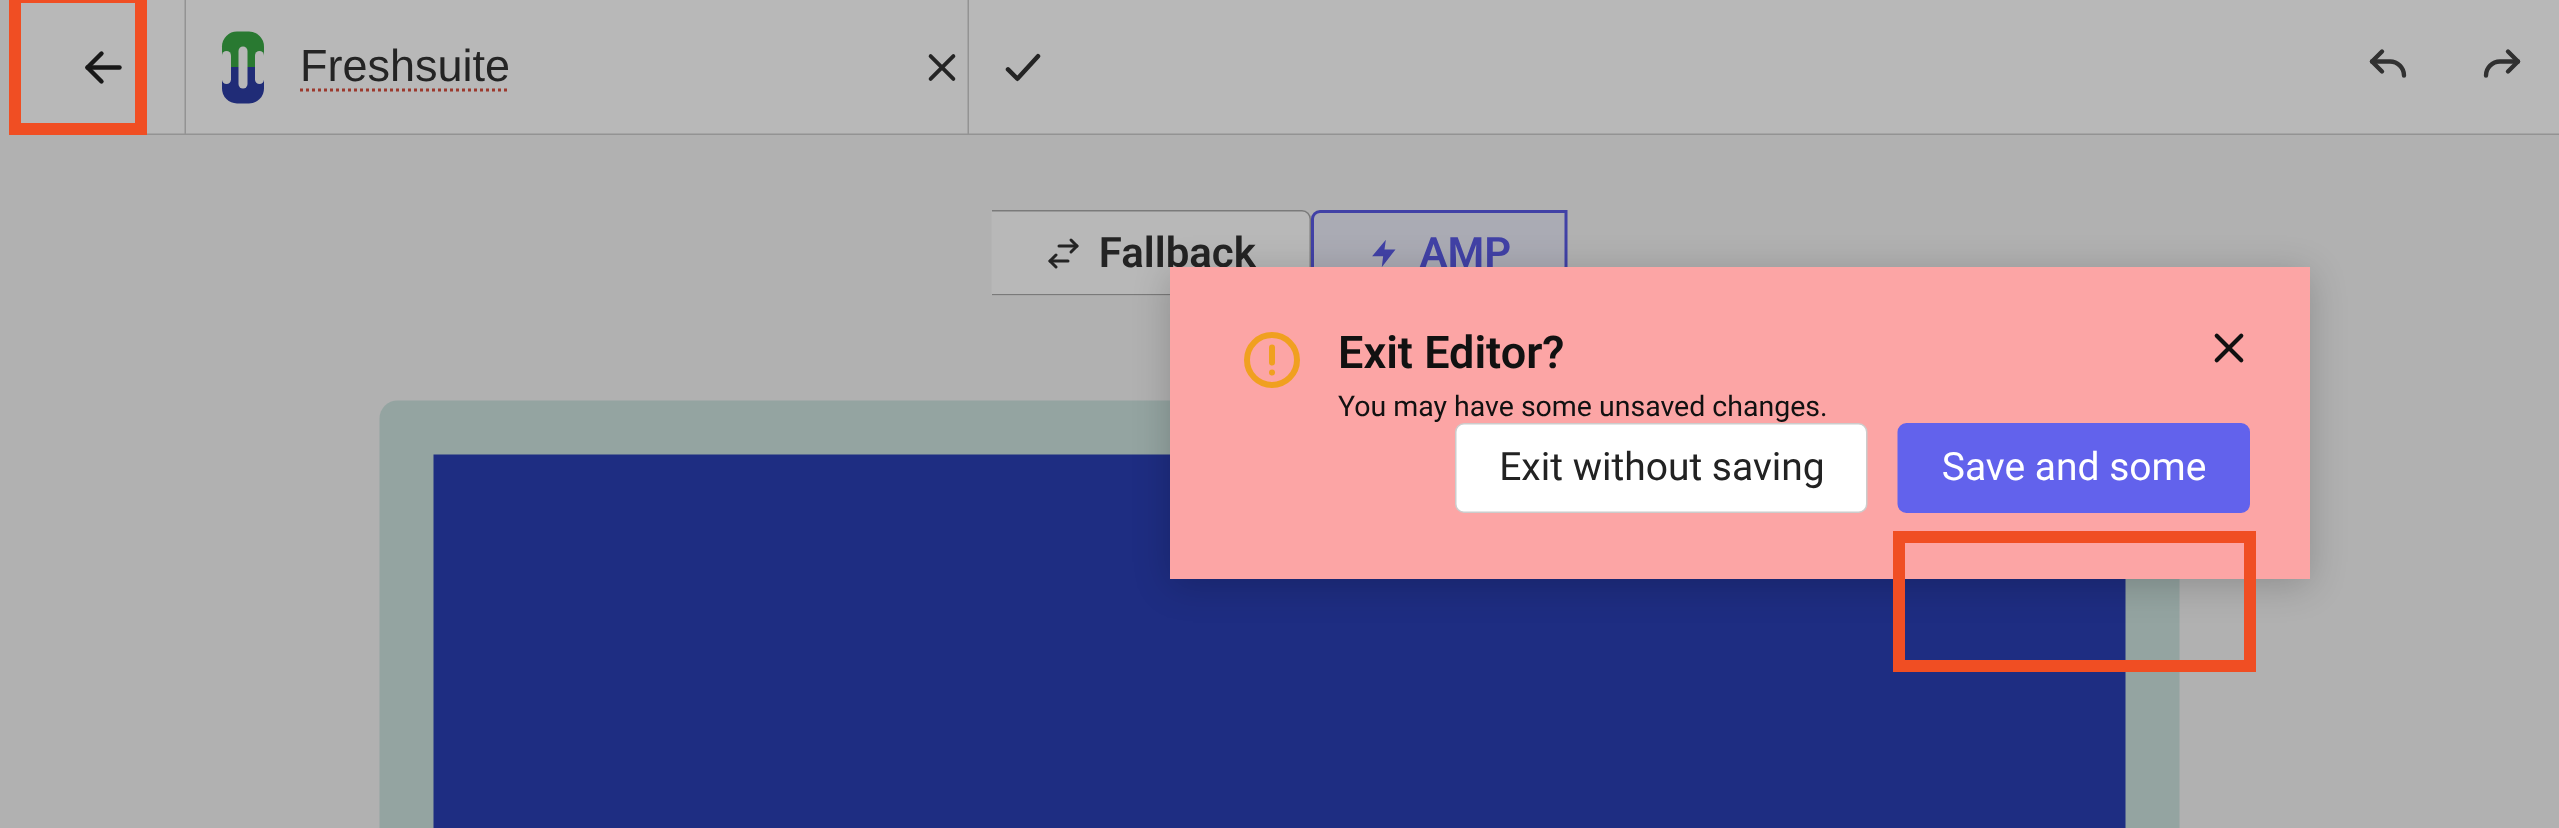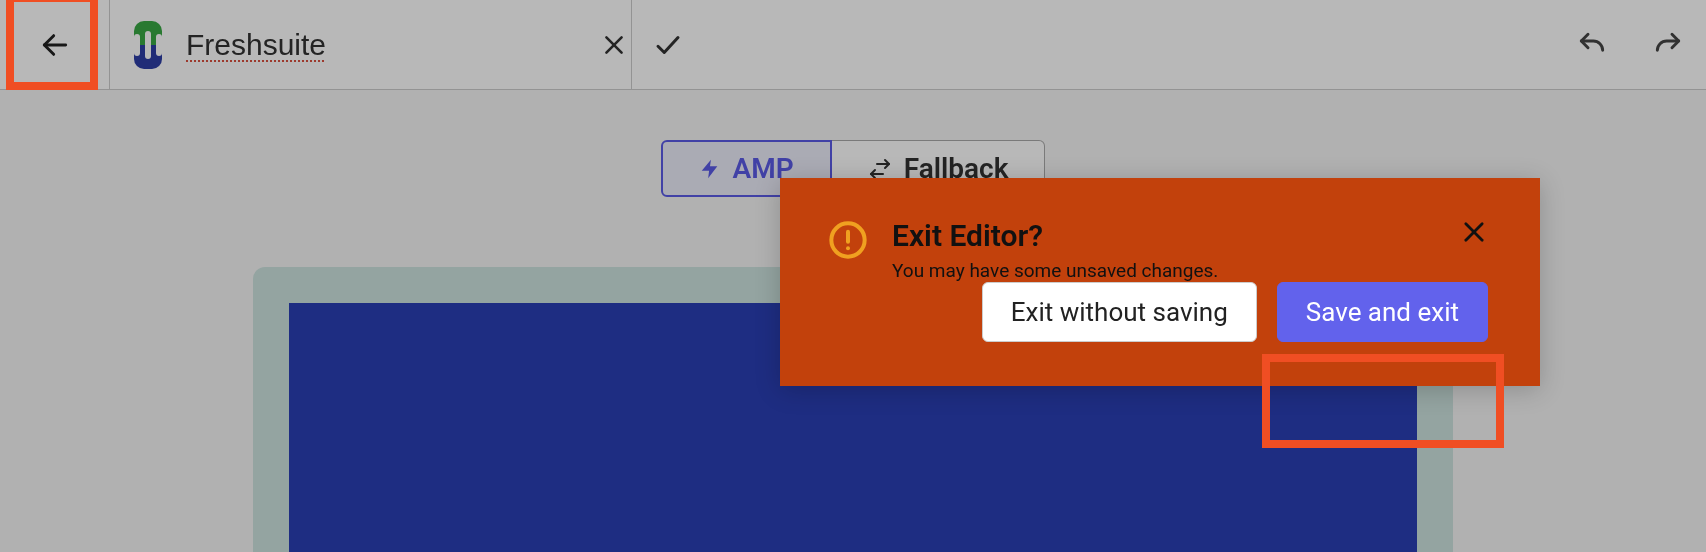--- a/index.html
+++ b/index.html
@@ -11,20 +11,21 @@
     position: relative;
     background: #f5f5f5;
   }
   .toolbar {
     height: 90px;
     border-bottom: 1px solid #ccc;
     display: flex;
     align-items: center;
     background: #fff;
     position: relative;
+    margin-left: 14px;
   }
   .back-cell {
     width: 110px;
     height: 90px;
     border-right: 1px solid #ccc;
     display: flex;
     align-items: center;
     justify-content: center;
   }
   .back-button {
@@ -148,25 +149,25 @@
   }
   .dim-overlay {
     position: absolute;
     inset: 0;
     background: rgba(0,0,0,0.28);
     z-index: 20;
   }
   .modal {
     position: absolute;
     z-index: 30;
-    background: #c2410c;
+    background: #fca5a5;
     top: 178px;
     left: 780px;
     width: 760px;
-    padding: 40px 52px 44px 48px;
+    padding: 40px 40px 44px 48px;
     box-shadow: 0 4px 24px rgba(0,0,0,0.2);
   }
   .modal-header {
     display: flex;
     align-items: flex-start;
     gap: 24px;
   }
   .warning-icon {
     flex-shrink: 0;
     margin-top: 2px;
@@ -265,35 +266,35 @@
     <div class="icon-btn">
       <svg width="32" height="32" viewBox="0 0 24 24" fill="none" stroke="#444" stroke-width="2.2" stroke-linecap="round" stroke-linejoin="round">
           <polyline points="15 14 20 9 15 4"></polyline>
           <path d="M20 9h-9a7 7 0 0 0-7 7v0"></path>
         </svg>
     </div>
   </div>
 </div>
 
 <div class="tabs-row">
-  <div class="tab tab-amp">
-    <svg width="22" height="28" viewBox="0 0 24 24" fill="#5b5be6">
-        <polygon points="13 2 3 14 11 14 10 22 20 9 12 9 13 2"></polygon>
-      </svg>
-    <span>AMP</span>
-  </div>
   <div class="tab tab-fallback">
     <svg width="24" height="24" viewBox="0 0 24 24" fill="none" stroke="#333" stroke-width="2" stroke-linecap="round" stroke-linejoin="round">
         <polyline points="17 3 21 7 17 11"></polyline>
         <line x1="21" y1="7" x2="9" y2="7"></line>
         <polyline points="7 21 3 17 7 13"></polyline>
         <line x1="3" y1="17" x2="15" y2="17"></line>
       </svg>
     <span>Fallback</span>
   </div>
+  <div class="tab tab-amp">
+    <svg width="22" height="28" viewBox="0 0 24 24" fill="#5b5be6">
+        <polygon points="13 2 3 14 11 14 10 22 20 9 12 9 13 2"></polygon>
+      </svg>
+    <span>AMP</span>
+  </div>
 </div>
 
 <div class="canvas-area">
   <div class="canvas-inner"></div>
 </div>
 
 <div class="dim-overlay"></div>
 
 <div class="highlight-back"></div>
 
@@ -312,17 +313,17 @@
     </div>
     <div class="modal-close">
       <svg width="28" height="28" viewBox="0 0 24 24" fill="none" stroke="#111" stroke-width="2.4" stroke-linecap="round">
           <line x1="5" y1="5" x2="19" y2="19"></line>
           <line x1="19" y1="5" x2="5" y2="19"></line>
         </svg>
     </div>
   </div>
   <div class="modal-footer">
     <button class="btn btn-secondary">Exit without saving</button>
-    <button class="btn btn-primary">Save and exit</button>
+    <button class="btn btn-primary">Save and some</button>
   </div>
 </div>
 
 <div class="highlight-save"></div>
 
 </body></html>

